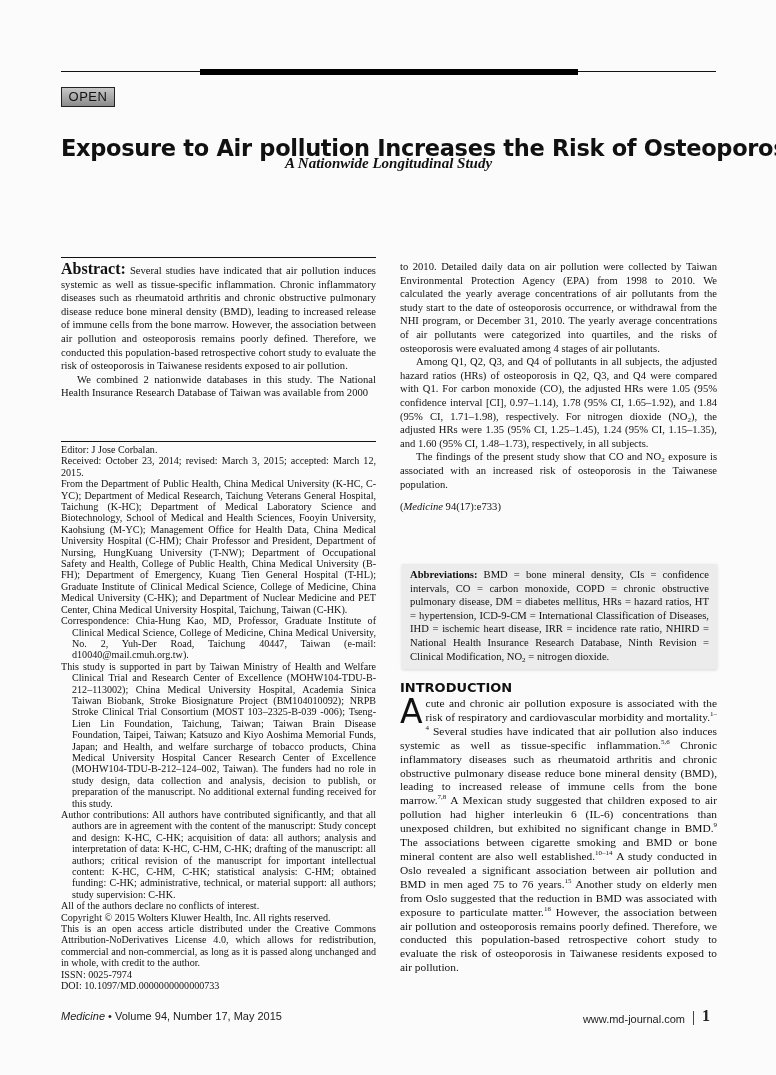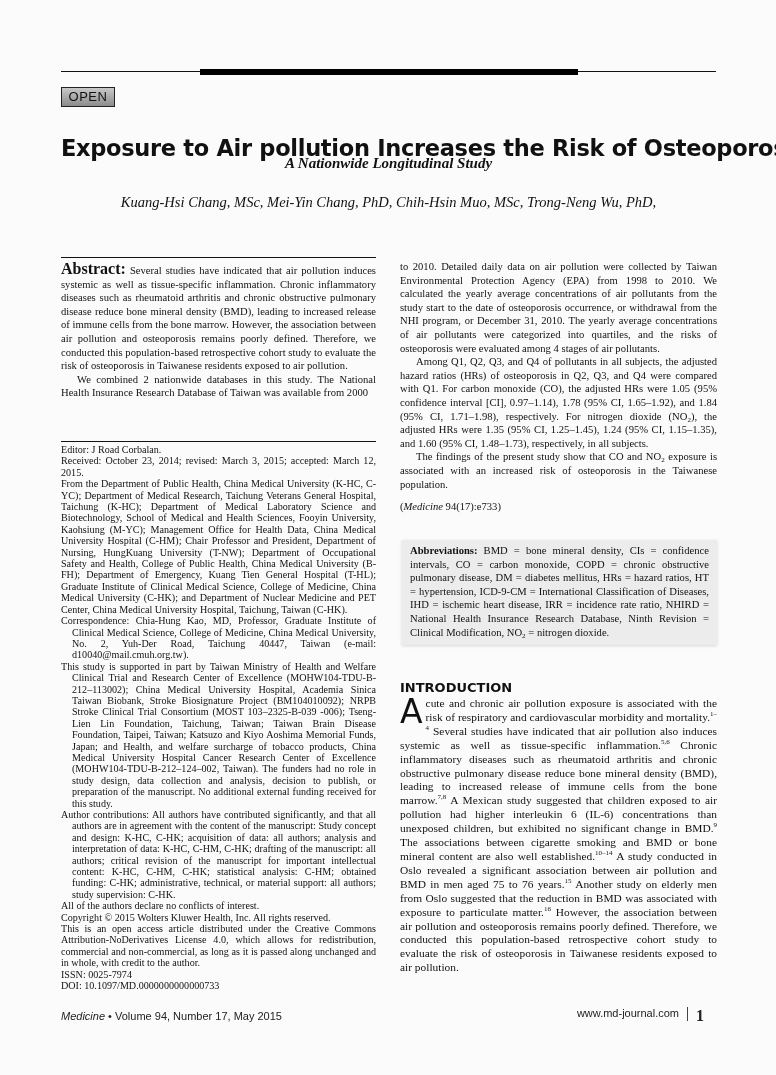--- a/index.html
+++ b/index.html
@@ -36,21 +36,21 @@
   .abstract p, .abstract-right p { margin: 0; }
   .indent { text-indent: 16px; }
   .abs-label { font-weight: bold; font-size: 16px; }
   .abs-rule-bot { position: absolute; left: 61px; top: 441px; width: 315px; height: 1px; background: #111; }
   .front { top: 444px; font-size: 10.1px; line-height: 11.4px; text-align: justify; }
   .front p { margin: 0; }
   .hang { padding-left: 11px; text-indent: -11px; }
   .abstract-right { top: 260px; font-size: 10.6px; line-height: 13.6px; }
   .citation { margin-top: 9px !important; }
   .abbrev-box {
-    position: absolute; left: 402px; top: 540px; width: 315px; box-sizing: border-box;
+    position: absolute; left: 402px; top: 564px; width: 315px; box-sizing: border-box;
     background: #ececec; padding: 4px 8px 6px 8px; box-shadow: 0 1px 3px rgba(0,0,0,0.15);
     font-size: 10.6px; line-height: 13.6px; text-align: justify;
   }
   .abbrev-box b { font-weight: bold; }
   .intro-head {
     position: absolute; left: 400px; top: 680px; width: 317px; text-align: left;
     font-family: "DejaVu Sans", "Liberation Sans", sans-serif; font-weight: bold; font-size: 13px; margin: 0;
   }
   .intro { top: 697px; font-size: 11.4px; line-height: 13.9px; }
   .intro p { margin: 0; }
@@ -59,48 +59,47 @@
     line-height: 26px; margin: 2px 3px 0 0; font-weight: normal;
   }
   sup { font-size: 7px; line-height: 0; vertical-align: 5px; }
   sub { font-size: 7px; line-height: 0; vertical-align: -2px; }
   .footer-left {
     position: absolute; left: 61px; top: 1010px; font-family: "Liberation Sans", "DejaVu Sans", sans-serif;
     font-size: 11px; color: #222;
   }
   .footer-left i { font-style: italic; }
   .footer-right {
-    position: absolute; right: 72px; top: 1007px; font-family: "Liberation Sans", "DejaVu Sans", sans-serif;
-    font-size: 11px; color: #222; display: flex; align-items: flex-start;
+    position: absolute; right: 66px; top: 1007px; font-family: "Liberation Sans", "DejaVu Sans", sans-serif;
+    font-size: 11px; color: #222; display: flex; align-items: flex-end;
   }
   .footer-sep { display: inline-block; width: 1px; height: 14px; background: #444; margin: 0 8px; }
   .page-num { font-family: "Liberation Serif", "DejaVu Serif", serif; font-weight: bold; font-size: 16px; }
 </style>
 </head>
 <body>
 
 <div class="rule-thin"></div>
 <div class="rule-thick"></div>
 <div class="open-badge">OPEN</div>
 
 <h1 class="title">Exposure to Air pollution Increases the Risk of Osteoporosis</h1>
 <h2 class="subtitle">A Nationwide Longitudinal Study</h2>
 <div class="authors">
-  <div>Kuang-Hsi Chang, MSc, Mei-Yin Chang, PhD, Chih-Hsin Muo, MSc, Trong-Neng Wu, PhD,</div>
 </div>
 
 <div class="abs-rule-top"></div>
 <div class="col left-col abstract">
   <p><b class="abs-label">Abstract:</b><span> Several studies have indicated that air pollution induces systemic as well as tissue-specific inflammation. Chronic inflammatory diseases such as rheumatoid arthritis and chronic obstructive pulmonary disease reduce bone mineral density (BMD), leading to increased release of immune cells from the bone marrow. However, the association between air pollution and osteoporosis remains poorly defined. Therefore, we conducted this population-based retrospective cohort study to evaluate the risk of osteoporosis in Taiwanese residents exposed to air pollution.</span></p>
   <p class="indent">We combined 2 nationwide databases in this study. The National Health Insurance Research Database of Taiwan was available from 2000</p>
 </div>
 <div class="abs-rule-bot"></div>
 
 <div class="col left-col front">
-  <p>Editor: J Road Corbalan.</p>
+  <p>Editor: J Jose Corbalan.</p>
   <p>Received: October 23, 2014; revised: March 3, 2015; accepted: March 12, 2015.</p>
   <p>From the Department of Public Health, China Medical University (K-HC, C-YC); Department of Medical Research, Taichung Veterans General Hospital, Taichung (K-HC); Department of Medical Laboratory Science and Biotechnology, School of Medical and Health Sciences, Fooyin University, Kaohsiung (M-YC); Management Office for Health Data, China Medical University Hospital (C-HM); Chair Professor and President, Department of Nursing, HungKuang University (T-NW); Department of Occupational Safety and Health, College of Public Health, China Medical University (B-FH); Department of Emergency, Kuang Tien General Hospital (T-HL); Graduate Institute of Clinical Medical Science, College of Medicine, China Medical University (C-HK); and Department of Nuclear Medicine and PET Center, China Medical University Hospital, Taichung, Taiwan (C-HK).</p>
   <p class="hang">Correspondence: Chia-Hung Kao, MD, Professor, Graduate Institute of Clinical Medical Science, College of Medicine, China Medical University, No. 2, Yuh-Der Road, Taichung 40447, Taiwan (e-mail: d10040@mail.cmuh.org.tw).</p>
   <p class="hang">This study is supported in part by Taiwan Ministry of Health and Welfare Clinical Trial and Research Center of Excellence (MOHW104-TDU-B-212–113002); China Medical University Hospital, Academia Sinica Taiwan Biobank, Stroke Biosignature Project (BM104010092); NRPB Stroke Clinical Trial Consortium (MOST 103–2325-B-039 -006); Tseng-Lien Lin Foundation, Taichung, Taiwan; Taiwan Brain Disease Foundation, Taipei, Taiwan; Katsuzo and Kiyo Aoshima Memorial Funds, Japan; and Health, and welfare surcharge of tobacco products, China Medical University Hospital Cancer Research Center of Excellence (MOHW104-TDU-B-212–124–002, Taiwan). The funders had no role in study design, data collection and analysis, decision to publish, or preparation of the manuscript. No additional external funding received for this study.</p>
   <p class="hang">Author contributions: All authors have contributed significantly, and that all authors are in agreement with the content of the manuscript: Study concept and design: K-HC, C-HK; acquisition of data: all authors; analysis and interpretation of data: K-HC, C-HM, C-HK; drafting of the manuscript: all authors; critical revision of the manuscript for important intellectual content: K-HC, C-HM, C-HK; statistical analysis: C-HM; obtained funding: C-HK; administrative, technical, or material support: all authors; study supervision: C-HK.</p>
   <p>All of the authors declare no conflicts of interest.</p>
   <p>Copyright © 2015 Wolters Kluwer Health, Inc. All rights reserved.</p>
   <p>This is an open access article distributed under the Creative Commons Attribution-NoDerivatives License 4.0, which allows for redistribution, commercial and non-commercial, as long as it is passed along unchanged and in whole, with credit to the author.</p>
   <p>ISSN: 0025-7974</p>
   <p>DOI: 10.1097/MD.0000000000000733</p>

